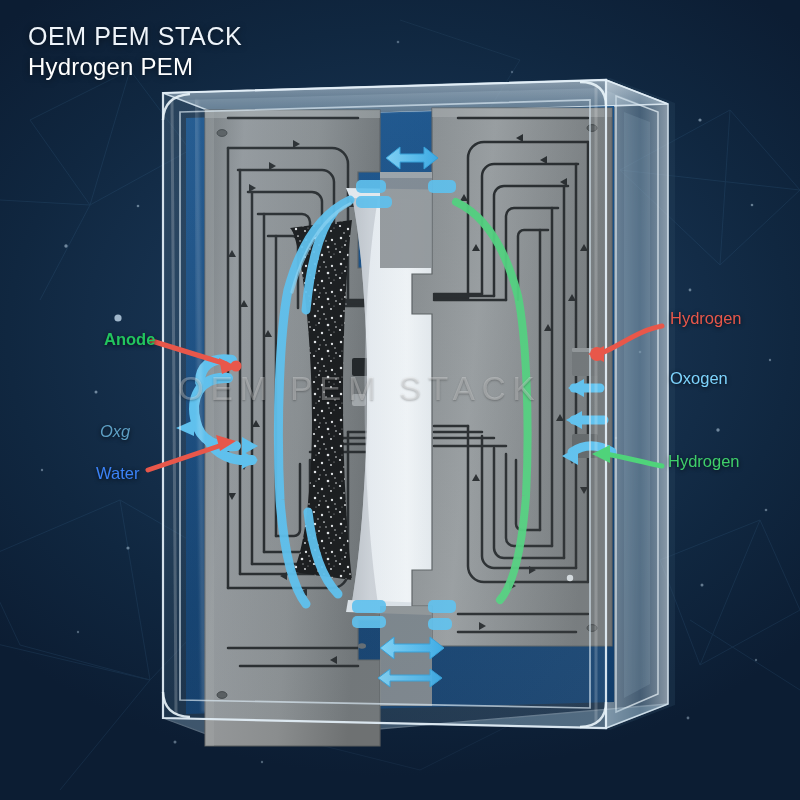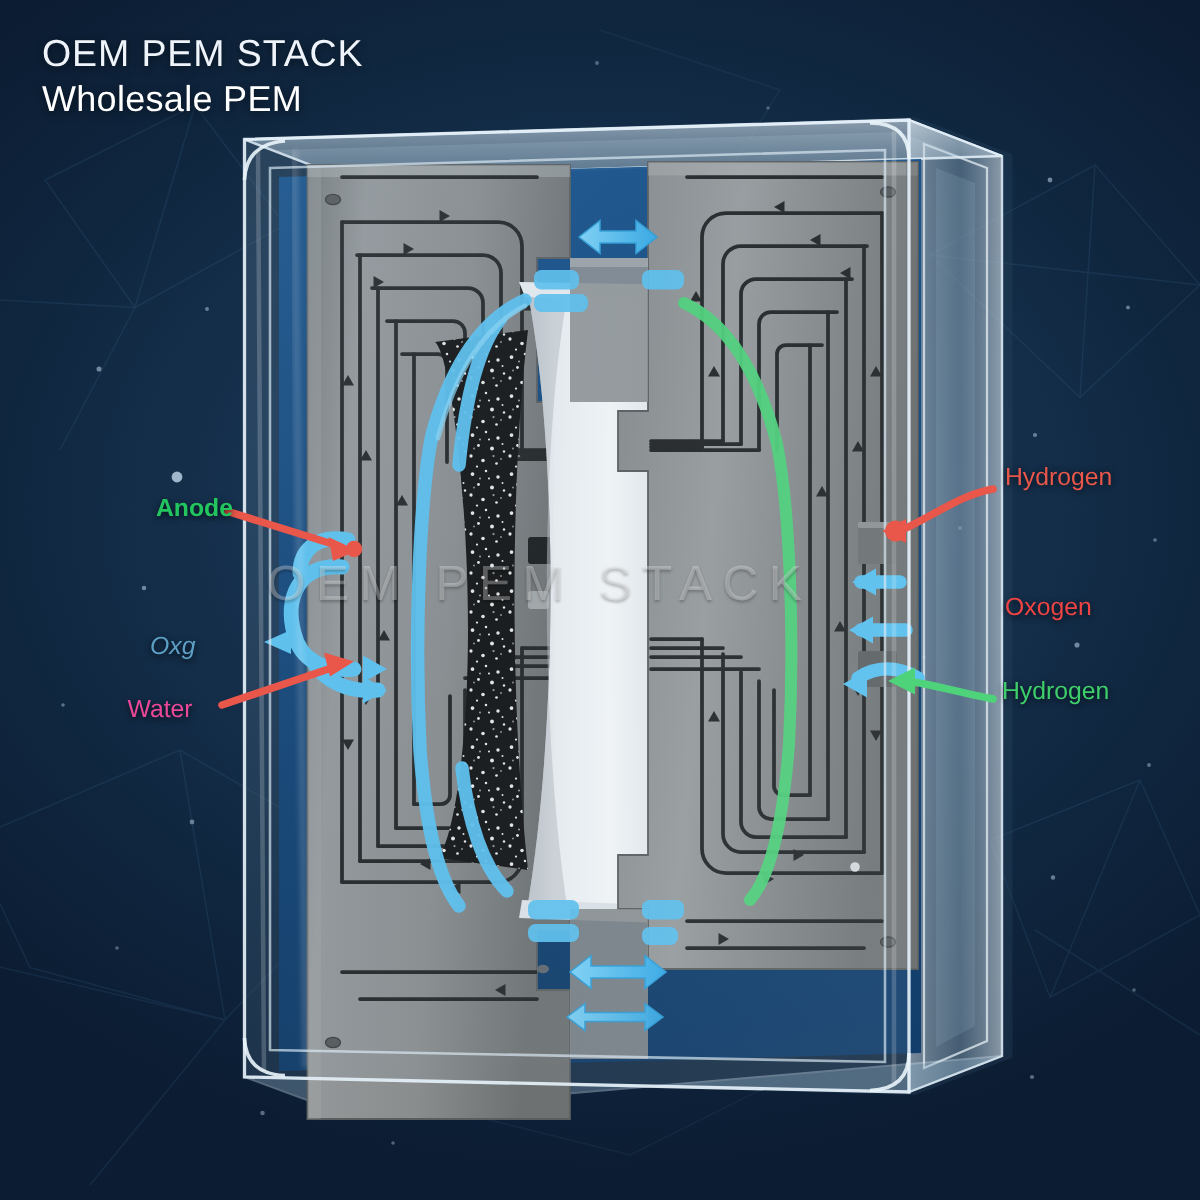--- a/index.html
+++ b/index.html
@@ -32,23 +32,23 @@
   .watermark{position:absolute;left:178px;top:370px;z-index:45;
     font-size:33px;letter-spacing:7px;color:rgba(255,255,255,.30);
     text-shadow:0 1px 2px rgba(0,0,0,.25);white-space:nowrap;
     pointer-events:none;font-weight:400;}
 
   
   .lbl{position:absolute;z-index:70;font-size:16.5px;white-space:nowrap;
        text-shadow:0 1px 4px rgba(0,0,0,.7);}
   .lbl-anode {left:104px; top:330px; color:#22c55e;font-weight:bold;}
   .lbl-oxg   {left:100px; top:422px; color:#5d9fc4;font-style:italic;}
-  .lbl-water {left:85px;  top:464px; color:#ec4899;}
+  .lbl-water {left:96px;  top:464px; color:#3b82f6;}
   .lbl-h2r   {left:670px; top:309px; color:#e8574a;}
-  .lbl-oxo   {left:670px; top:396px; color:#ef4444;}
+  .lbl-oxo   {left:670px; top:369px; color:#7dd3fc;}
   .lbl-h2g   {left:668px; top:452px; color:#3fcf6a;}
 </style>
 </head>
 <body>
 
 <div id="stage">
 
   <div class="bg-base"></div>
 
   <svg class="bg-net" width="800" height="800" viewBox="0 0 800 800">
@@ -473,21 +473,21 @@
     </g>
     <g fill="#4fd37a">
       <path d="M592,454 l18,-9 v18 z"></path>
     </g>
   </svg>
 
   <div class="watermark">OEM PEM STACK</div>
 
   <div class="title-block">
     <div class="title-1">OEM PEM STACK</div>
-    <div class="title-2">Wholesale PEM</div>
+    <div class="title-2">Hydrogen PEM</div>
   </div>
 
   <div class="lbl lbl-anode">Anode</div>
   <div class="lbl lbl-oxg">Oxg</div>
   <div class="lbl lbl-water">Water</div>
   <div class="lbl lbl-h2r">Hydrogen</div>
   <div class="lbl lbl-oxo">Oxogen</div>
   <div class="lbl lbl-h2g">Hydrogen</div>
 
 </div>

